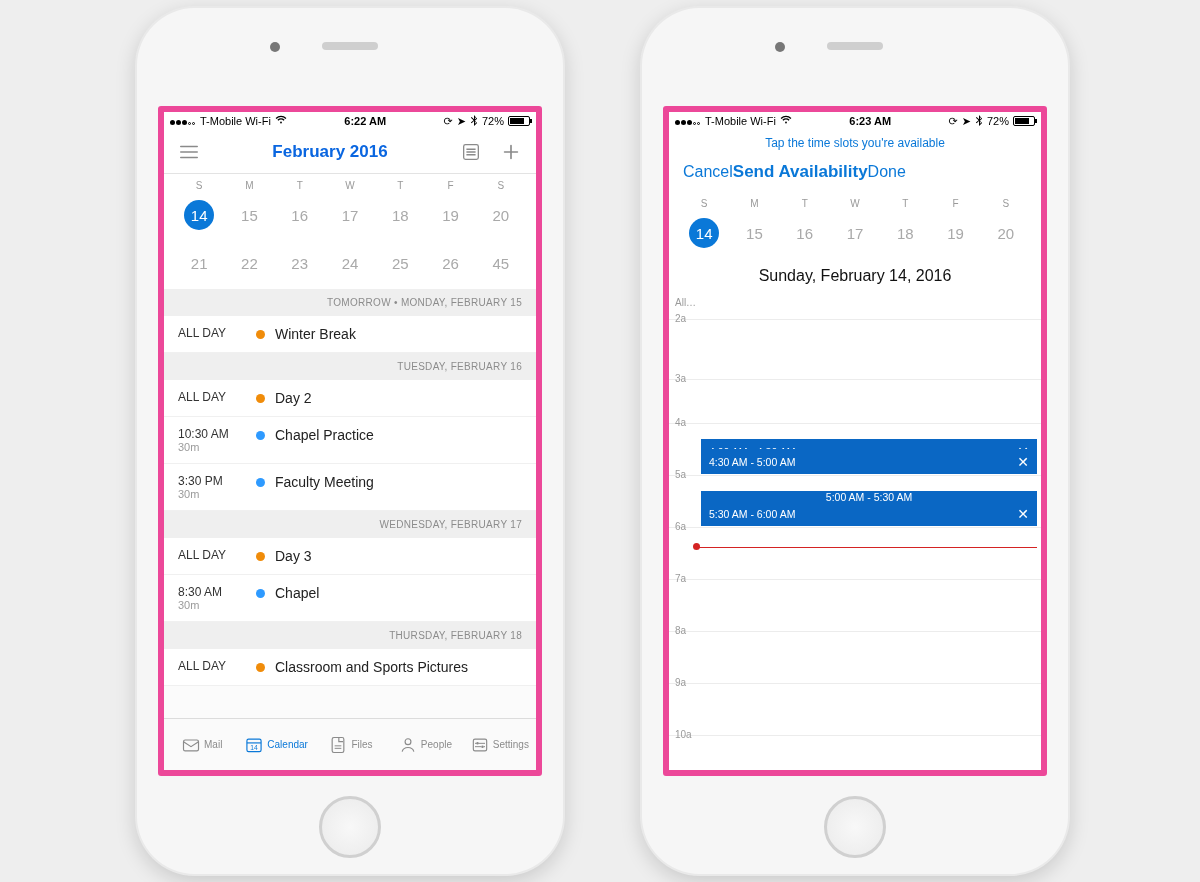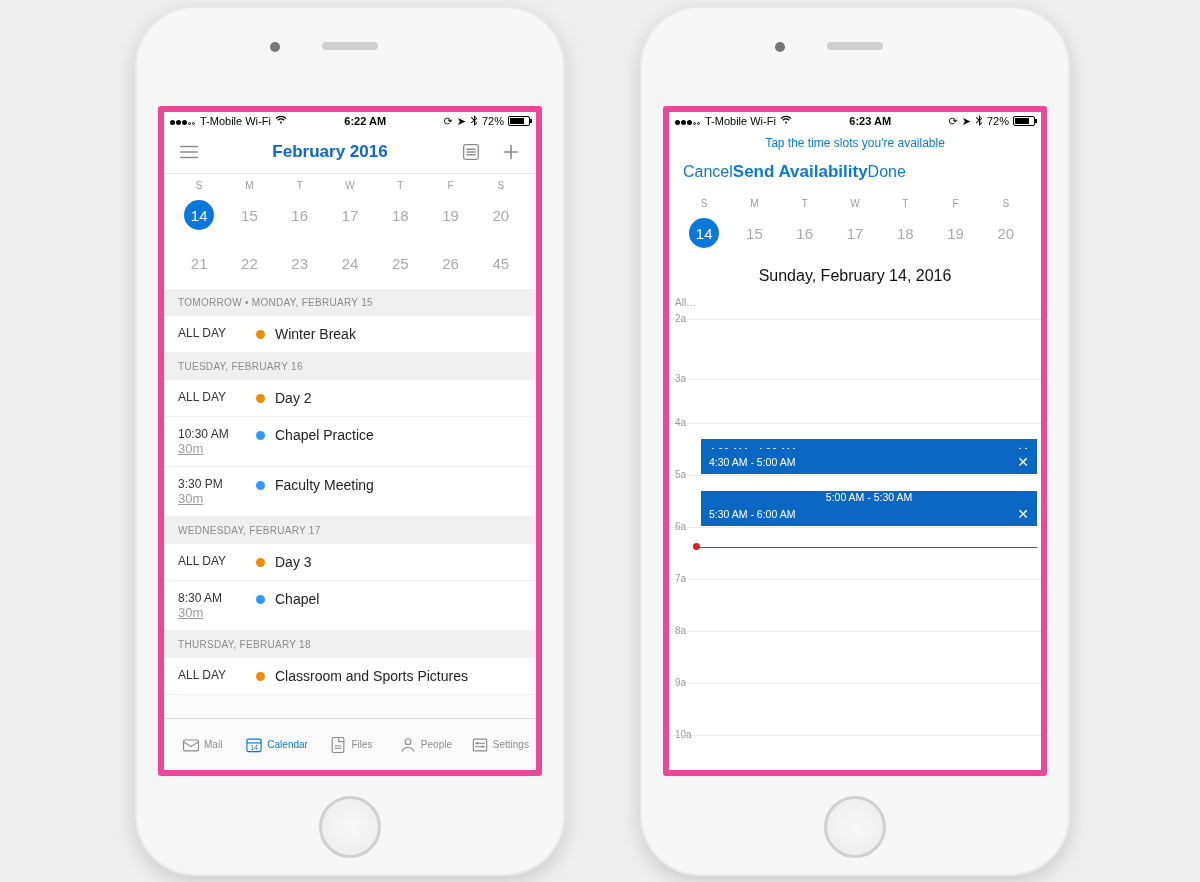--- a/index.html
+++ b/index.html
@@ -80,28 +80,28 @@
   .date-row { display:flex; padding:2px 10px 6px; }
   .date-cell { flex:1; text-align:center; font-size:15px; color:#a9a9a9; padding:5px 0; cursor:pointer;}
   .date-cell .bubble {
     display:inline-flex;width:30px;height:30px;border-radius:50%;align-items:center;justify-content:center;
   }
   .date-cell.selected .bubble { background:#0a78d8; color:#fff; }
   
   .agenda { flex:1; overflow-y:auto; background:#fbfbfb; }
   .section-hdr {
     background:#efefef; color:#8c8c8c; font-size:10px; letter-spacing:0.3px;
-    padding:8px 14px; text-transform:uppercase;
+    padding:8px 14px; text-transform:uppercase;text-align:right;
   }
   .event-row {
     display:flex; align-items:flex-start; padding:10px 14px; background:#fff;
     border-bottom:1px solid #f0f0f0; gap:10px;
   }
   .time-col { width:68px; font-size:12px; color:#333; }
-  .time-col .dur { color:#9b9b9b; font-size:13px;text-decoration:underline; }
+  .time-col .dur { color:#9b9b9b; font-size:11px; }
   .dot { width:9px;height:9px;border-radius:50%; flex:0 0 9px; margin-top:4px;}
   .dot.orange{background:#f08c0a;}
   .dot.blue{background:#2e9aff;}
   .event-title { font-size:14px; color:#222; }
   
   .tabbar {
     height:52px;border-top:1px solid #dcdcdc;display:flex;background:#fafafa;
   }
   .tab { flex:1;display:flex;flex-direction:row;align-items:center;justify-content:center;gap:2px;
          font-size:10px;color:#8b8b8b;cursor:pointer;}

